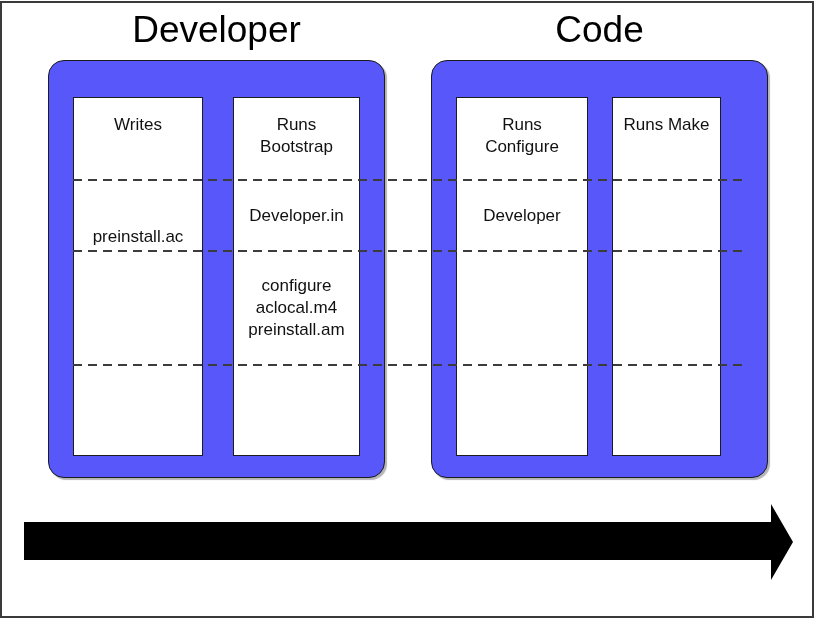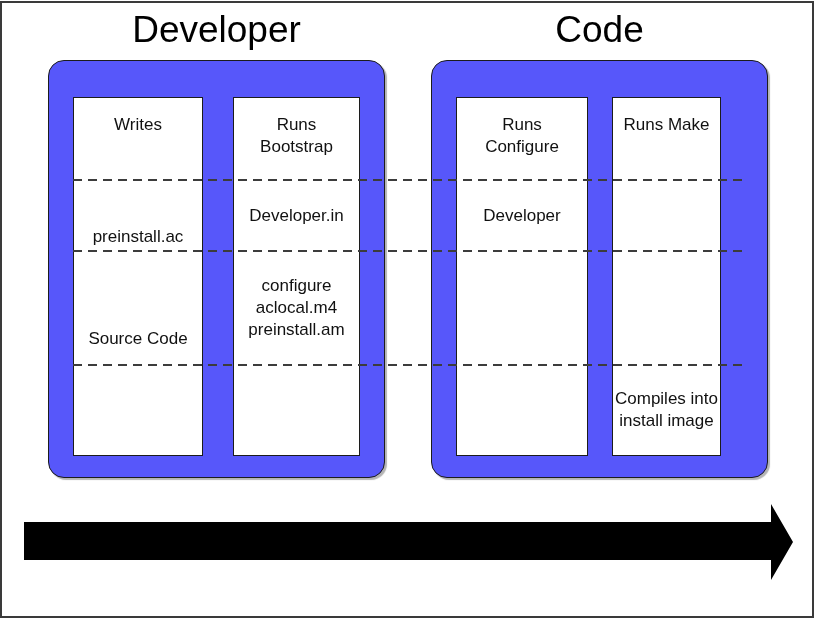--- a/index.html
+++ b/index.html
@@ -63,21 +63,20 @@
 
 <div class="title dev">Developer</div>
 <div class="title usr">Code</div>
 
 <div class="panel dev"></div>
 <div class="panel usr"></div>
 
 <div class="column col-d1">
   <div class="cell r1">Writes</div>
   <div class="cell r3">preinstall.ac</div>
-  <div class="cell r4">Source Code</div>
 </div>
 
 <div class="column col-d2">
   <div class="cell r1">Runs
 Bootstrap</div>
   <div class="cell r2">Developer.in</div>
   <div class="cell r3">configure
 aclocal.m4
 preinstall.am</div>
   <div class="cell r4"></div>
@@ -87,22 +86,20 @@
   <div class="cell r1">Runs
 Configure</div>
   <div class="cell r2">Developer</div>
   <div class="cell r4"></div>
 </div>
 
 <div class="column col-u2">
   <div class="cell r1">Runs Make</div>
   <div class="cell r2"></div>
   <div class="cell r3"></div>
-  <div class="cell r4">Compiles into
-install image</div>
 </div>
 
 <div class="dashline dash1"></div>
 <div class="dashline dash2"></div>
 <div class="dashline dash3"></div>
 
 <svg class="arrow-layer" width="816" height="624" viewBox="0 0 816 624">
   <polygon points="24,522 771,522 771,504 793,542 771,580 771,560 24,560" fill="#000000"></polygon>
 </svg>
 

